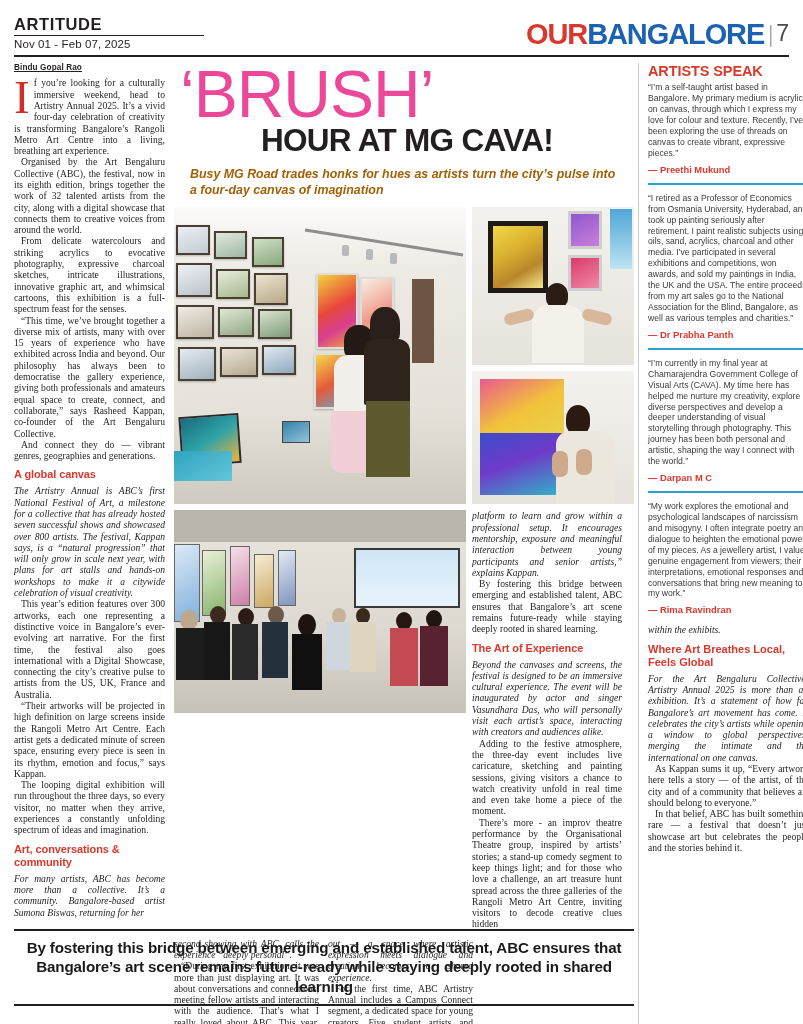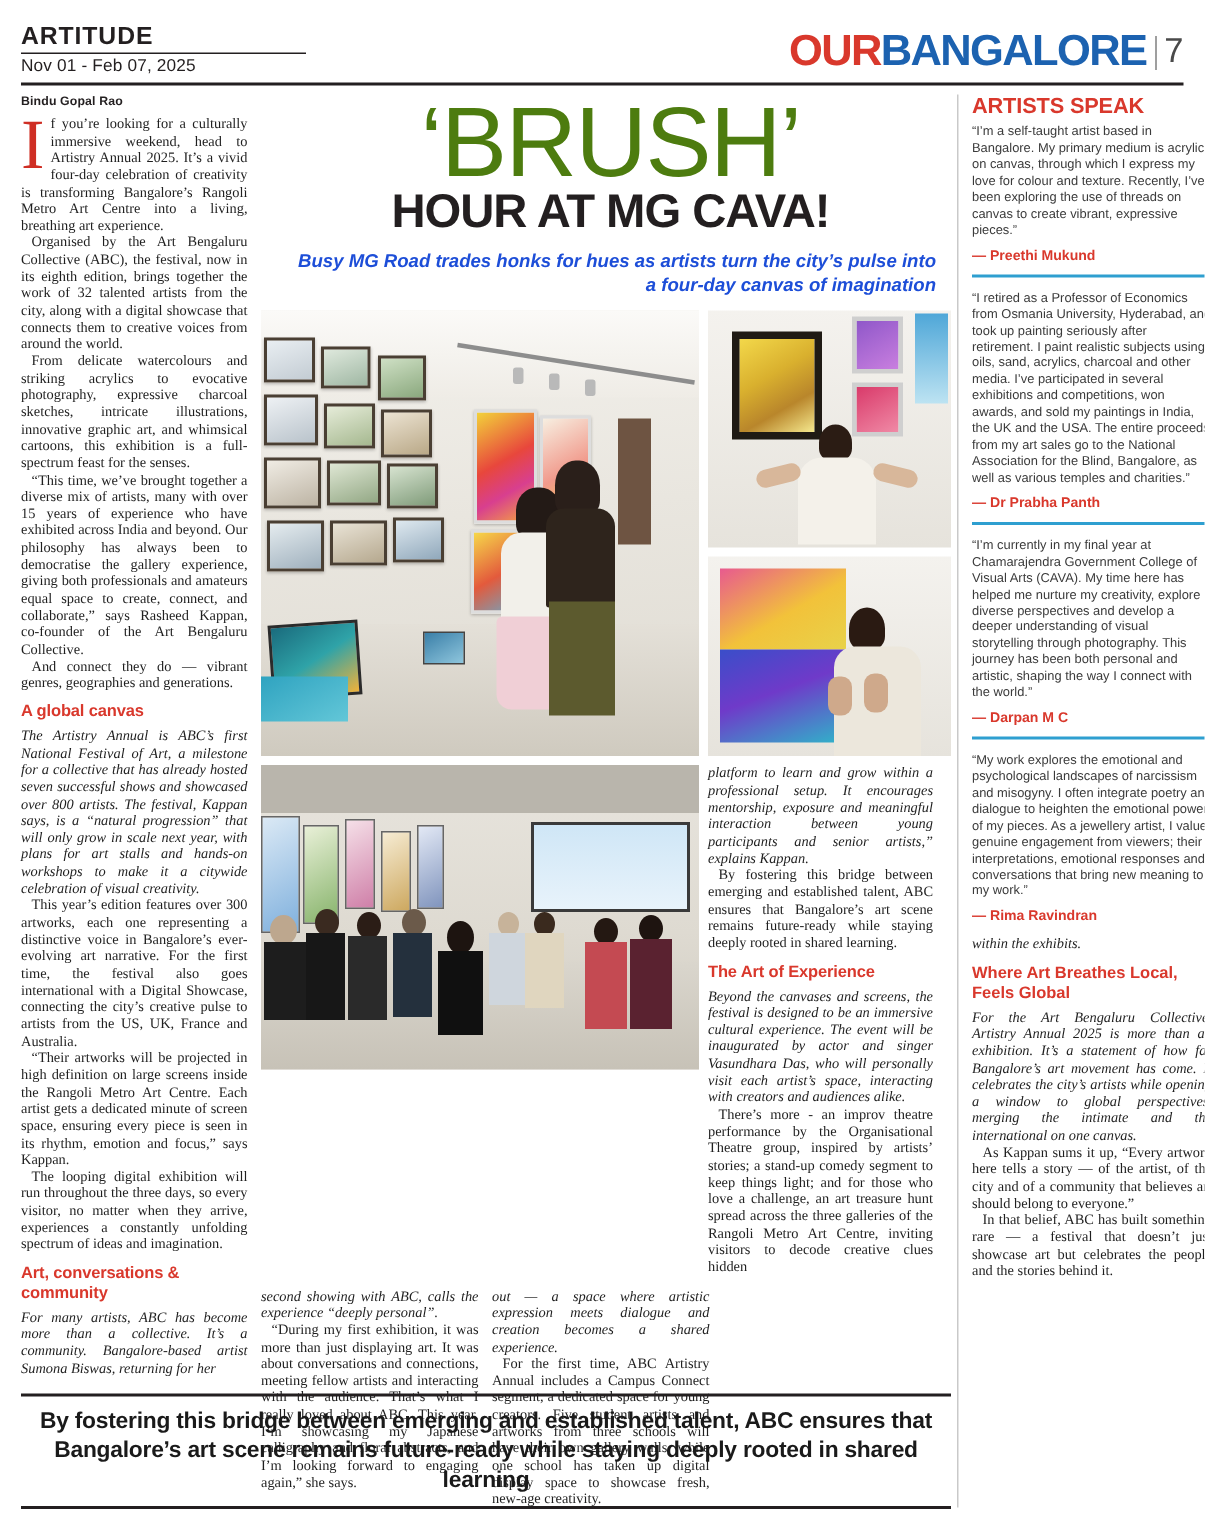--- a/index.html
+++ b/index.html
@@ -44,21 +44,21 @@
 
   
   .wrap { display: flex; padding: 0 14px; margin-top: 6px; }
   .colA { width: 160px; flex: none; padding-right: 9px; }
   .center { width: 460px; flex: none; }
   .colR { width: 170px; flex: none; padding-left: 9px; border-left: 1px solid #c9c9c9; margin-left: 4px; }
 
   .byline {
     font-family: "Liberation Sans", sans-serif;
     font-weight: bold; font-size: 8.2px; color: #231f20;
-    margin-bottom: 5px; letter-spacing: .1px;
+    margin-bottom: 5px; letter-spacing: .1px; text-decoration: underline;
   }
 
   
   .bt {
     font-family: "Liberation Serif", serif;
     font-size: 9.6px; line-height: 11.3px; text-align: justify;
     color: #1f1f1f; text-indent: 7px; margin: 0;
   }
   .bt.noind { text-indent: 0; font-style: italic; }
   .dropcap-p { text-indent: 0; }
@@ -71,34 +71,34 @@
     font-family: "Liberation Sans", sans-serif;
     font-weight: bold; font-size: 11px; line-height: 13px;
     color: #d9382c; margin: 7px 0 4px 0; letter-spacing: -.1px;
   }
 
   
   .hl-zone { padding-left: 6px; }
   .hl1 {
     font-family: "Liberation Sans", sans-serif;
     font-weight: 300; font-size: 66px; line-height: 62px;
-    letter-spacing: -1px; color: #4d7c0f; text-align: center;
+    letter-spacing: -1px; color: #ec4899; 
     white-space: nowrap;
   }
   .hl2 {
     font-family: "Liberation Sans", sans-serif;
     font-weight: bold; font-size: 31.5px; line-height: 34px;
     letter-spacing: -.7px; color: #231f20; text-align: center;
     margin-top: -2px;
   }
   .sub {
     font-family: "Liberation Sans", sans-serif;
     font-style: italic; font-weight: bold;
-    font-size: 12.4px; line-height: 16px; color: #1d4ed8;
-    text-align: right; margin: 9px 10px 0 10px;
+    font-size: 12.4px; line-height: 16px; color: #a16207;
+    text-align: left; margin: 9px 10px 0 10px;
   }
 
   
   .photos { margin-top: 9px; display: flex; gap: 6px; }
   .ph-left { width: 292px; }
   .ph-right { width: 162px; display: flex; flex-direction: column; gap: 6px; }
   .photo { position: relative; overflow: hidden; background: #dcd9d4; }
   .p-main { height: 297px; }
   .p-r1 { height: 158px; }
   .p-r2 { height: 133px; }
@@ -301,20 +301,21 @@
             <div style="position:absolute;left:84px;top:60px;width:58px;height:73px;background:#ece7dc;border-radius:14px 14px 0 0;"></div>
             <div style="position:absolute;left:80px;top:80px;width:16px;height:26px;background:#cfa98b;border-radius:7px;"></div>
             <div style="position:absolute;left:104px;top:78px;width:16px;height:26px;background:#cfa98b;border-radius:7px;"></div>
           </div>
 
           <div class="rightcol-inner">
             <p class="bt noind">platform to learn and grow within a professional setup. It encourages mentorship, exposure and meaningful interaction between young participants and senior artists,” explains Kappan.</p>
             <p class="bt">By fostering this bridge between emerging and established talent, ABC ensures that Bangalore’s art scene remains future-ready while staying deeply rooted in shared learning.</p>
             <div class="shead">The Art of Experience</div>
             <p class="bt noind">Beyond the canvases and screens, the festival is designed to be an immersive cultural experience. The event will be inaugurated by actor and singer Vasundhara Das, who will personally visit each artist’s space, interacting with creators and audiences alike.</p>
+            <p class="bt">Adding to the festive atmosphere, the three-day event includes live caricature, sketching and painting sessions, giving visitors a chance to watch creativity unfold in real time and even take home a piece of the moment.</p>
             <p class="bt">There’s more - an improv theatre performance by the Organisational Theatre group, inspired by artists’ stories; a stand-up comedy segment to keep things light; and for those who love a challenge, an art treasure hunt spread across the three galleries of the Rangoli Metro Art Centre, inviting visitors to decode creative clues hidden</p>
           </div>
         </div>
       </div>
 
       <div class="lowcols">
         <div class="lowcol">
           <p class="bt noind">second showing with ABC, calls the experience “deeply personal”.</p>
           <p class="bt">“During my first exhibition, it was more than just displaying art. It was about conversations and connections, meeting fellow artists and interacting with the audience. That’s what I really loved about ABC. This year, I’m showcasing my Japanese calligraphy and floral abstracts, and I’m looking forward to engaging again,” she says.</p>
 

